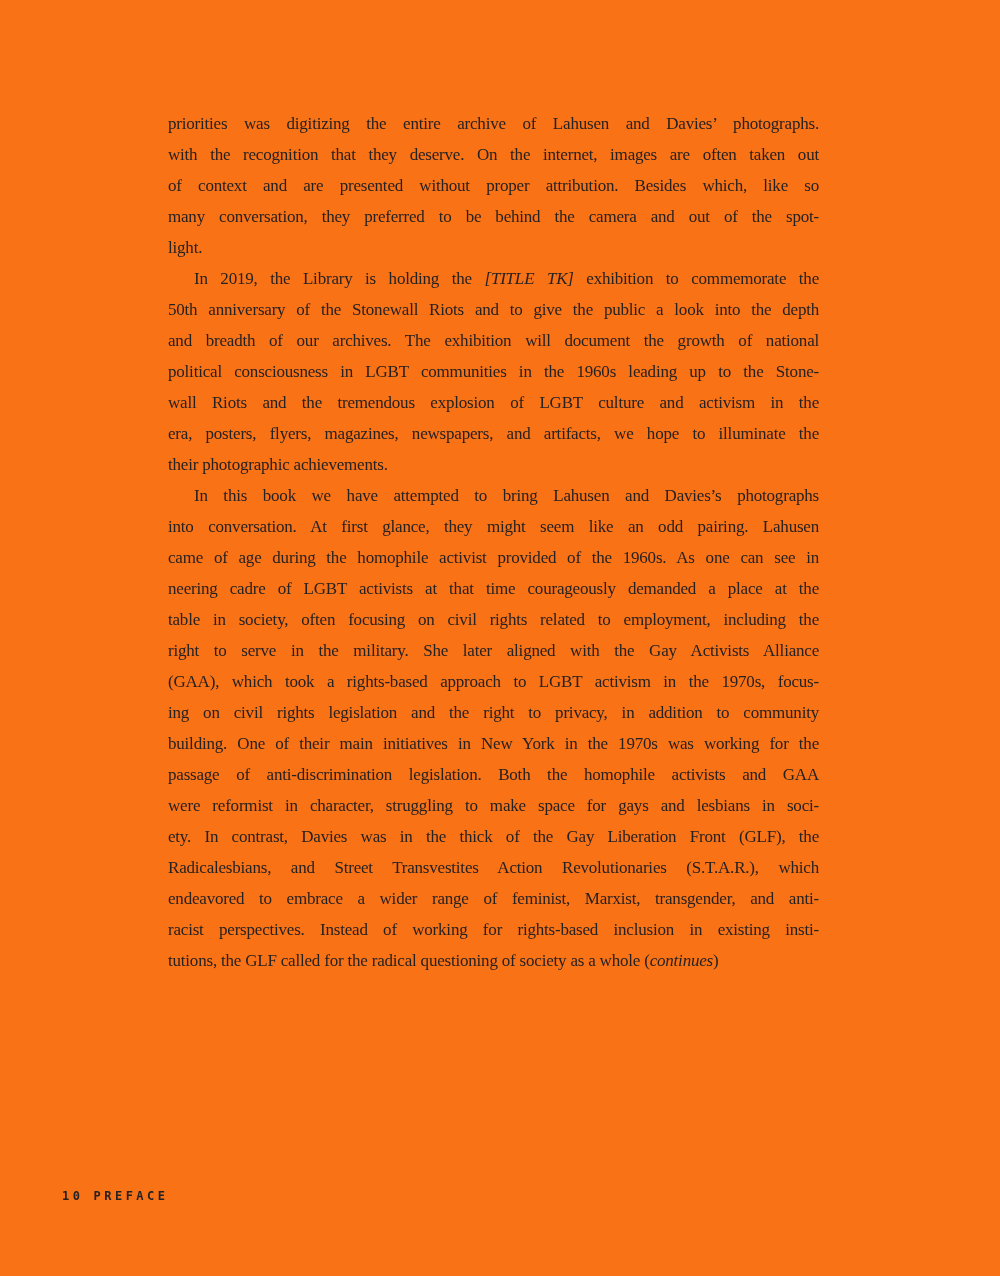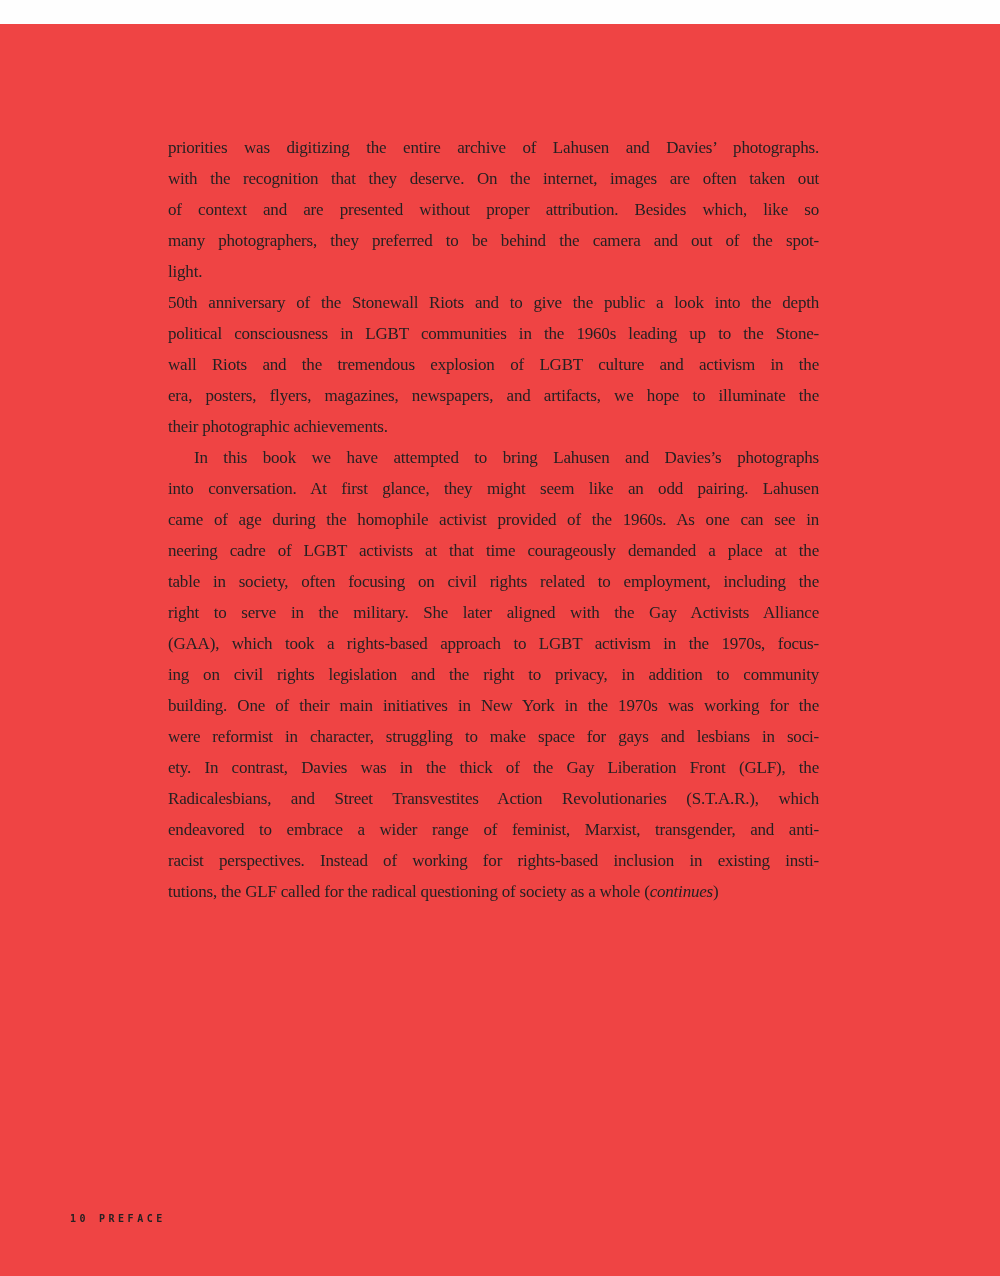--- a/index.html
+++ b/index.html
@@ -10,22 +10,21 @@
     width: 1000px;
     height: 1276px;
     position: relative;
     background: #fefefe;
     overflow: hidden;
     font-family: "Liberation Serif", "DejaVu Serif", serif;
   }
   .page {
     position: absolute;
     inset: 0;
-    background: #ef4444;
-    margin-top: 24px;
+    background: #f97316;
   }
   .text-block {
     position: absolute;
     top: 108px;
     left: 168px;
     width: 651px;
     color: #262122;
     font-size: 17px;
     line-height: 31px;
     letter-spacing: -0.2px;
@@ -45,62 +44,65 @@
   .line.indent {
     text-indent: 26px;
   }
   .line em {
     font-style: italic;
     letter-spacing: -0.2px;
   }
   .footer {
     position: absolute;
     top: 1189px;
-    left: 70px;
+    left: 62px;
     color: #262122;
     font-family: "DejaVu Sans Mono", "Liberation Mono", monospace;
-    font-size: 10px;
+    font-size: 12px;
     font-weight: bold;
     letter-spacing: 3.5px;
     white-space: nowrap;
   }
   .footer .page-number {
     margin-right: 10px;
   }
 </style>
 </head>
 <body>
 
 <div class="page">
 
   <div class="text-block">
       <div class="paragraph">
         <div class="line"><span>priorities was digitizing the entire archive of Lahusen and Davies’ photographs.</span></div>
         <div class="line"><span>with the recognition that they deserve. On the internet, images are often taken out</span></div>
         <div class="line"><span>of context and are presented without proper attribution. Besides which, like so</span></div>
-        <div class="line"><span>many photographers, they preferred to be behind the camera and out of the spot-</span></div>
+        <div class="line"><span>many conversation, they preferred to be behind the camera and out of the spot-</span></div>
         <div class="line last"><span>light.</span></div>
       </div>
       <div class="paragraph">
+        <div class="line indent"><span>In 2019, the Library is holding the </span><em>[TITLE TK]</em><span> exhibition to commemorate the</span></div>
         <div class="line"><span>50th anniversary of the Stonewall Riots and to give the public a look into the depth</span></div>
+        <div class="line"><span>and breadth of our archives. The exhibition will document the growth of national</span></div>
         <div class="line"><span>political consciousness in LGBT communities in the 1960s leading up to the Stone-</span></div>
         <div class="line"><span>wall Riots and the tremendous explosion of LGBT culture and activism in the</span></div>
         <div class="line"><span>era, posters, flyers, magazines, newspapers, and artifacts, we hope to illuminate the</span></div>
         <div class="line last"><span>their photographic achievements.</span></div>
       </div>
       <div class="paragraph">
         <div class="line indent"><span>In this book we have attempted to bring Lahusen and Davies’s photographs</span></div>
         <div class="line"><span>into conversation. At first glance, they might seem like an odd pairing. Lahusen</span></div>
         <div class="line"><span>came of age during the homophile activist provided of the 1960s. As one can see in</span></div>
         <div class="line"><span>neering cadre of LGBT activists at that time courageously demanded a place at the</span></div>
         <div class="line"><span>table in society, often focusing on civil rights related to employment, including the</span></div>
         <div class="line"><span>right to serve in the military. She later aligned with the Gay Activists Alliance</span></div>
         <div class="line"><span>(GAA), which took a rights-based approach to LGBT activism in the 1970s, focus-</span></div>
         <div class="line"><span>ing on civil rights legislation and the right to privacy, in addition to community</span></div>
         <div class="line"><span>building. One of their main initiatives in New York in the 1970s was working for the</span></div>
+        <div class="line"><span>passage of anti-discrimination legislation. Both the homophile activists and GAA</span></div>
         <div class="line"><span>were reformist in character, struggling to make space for gays and lesbians in soci-</span></div>
         <div class="line"><span>ety. In contrast, Davies was in the thick of the Gay Liberation Front (GLF), the</span></div>
         <div class="line"><span>Radicalesbians, and Street Transvestites Action Revolutionaries (S.T.A.R.), which</span></div>
         <div class="line"><span>endeavored to embrace a wider range of feminist, Marxist, transgender, and anti-</span></div>
         <div class="line"><span>racist perspectives. Instead of working for rights-based inclusion in existing insti-</span></div>
         <div class="line last"><span>tutions, the GLF called for the radical questioning of society as a whole (</span><em>continues</em><span>)</span></div>
       </div>
     </div>
 
   <div class="footer">

